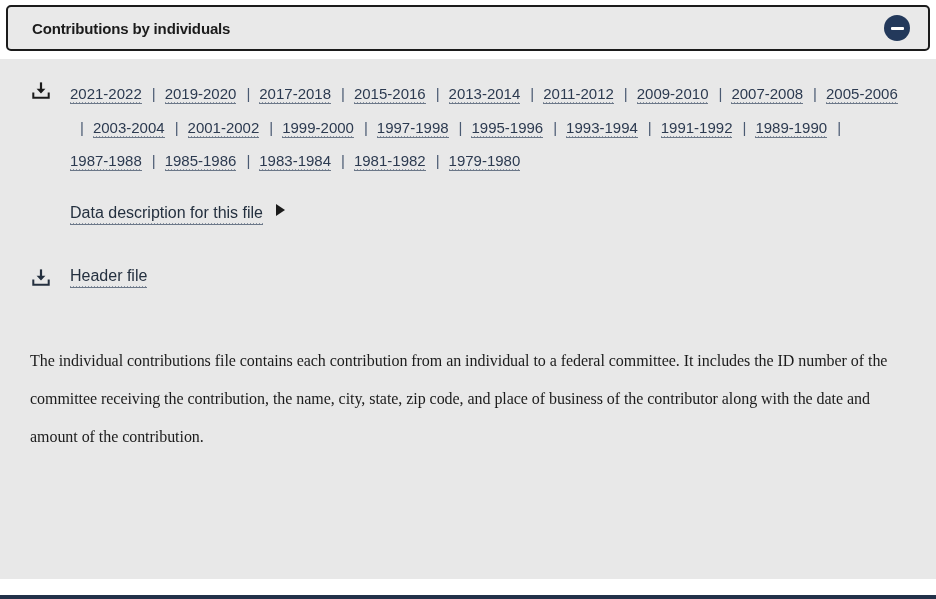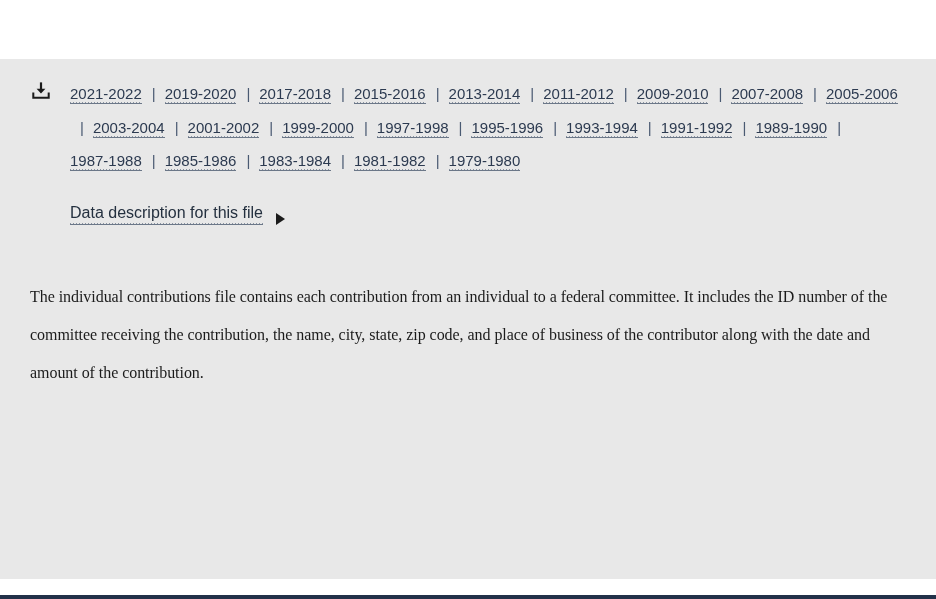--- a/index.html
+++ b/index.html
@@ -119,21 +119,21 @@
     color: #4a5a72;
     padding: 0 9px 0 10px;
     display: inline-block;
   }
 
   
   .desc-row {
     margin-top: 26px;
     padding-left: 40px;
     display: flex;
-    align-items: flex-end;
+    align-items: flex-start;
     font-size: 16px;
   }
   .desc-link {
     color: #24303f;
     text-decoration: none;
     border-bottom: 1px solid #6b7788;
     padding-bottom: 2px;
     background-image: linear-gradient(to right, #8a93a0 40%, rgba(255,255,255,0) 0%);
     background-position: 0 100%;
     background-size: 3px 1px;
@@ -195,20 +195,26 @@
     width: 936px;
     height: 4px;
     background: #223149;
   }
 </style>
 </head>
 <body>
 
 <div class="page">
 
+  <div class="acc-header">
+    <span class="acc-title">Contributions by individuals</span>
+    <span class="collapse-btn">
+      <span class="bar"></span>
+    </span>
+  </div>
 
   <div class="acc-body">
 
     <div class="years-row">
       <div class="years-icon-wrap">
         <span class="dl-icon">
           <svg width="22" height="22" viewBox="0 0 24 24" aria-hidden="true">
             <path d="M12 2.6 L12 13.2" stroke="#1b1b1b" stroke-width="2.4" fill="none" stroke-linecap="butt"></path>
             <path d="M7.2 9.6 L12 14.6 L16.8 9.6 Z" fill="#1b1b1b"></path>
             <path d="M3.6 13.6 L3.6 19.4 L20.4 19.4 L20.4 13.6" stroke="#1b1b1b" stroke-width="2.2" fill="none" stroke-linecap="butt" stroke-linejoin="miter"></path>
@@ -216,19 +222,31 @@
         </span>
       </div>
       <div class="years-list" id="years-list"><a class="dlink" href="#">2021-2022</a><span class="sep">|</span><a class="dlink" href="#">2019-2020</a><span class="sep">|</span><a class="dlink" href="#">2017-2018</a><span class="sep">|</span><a class="dlink" href="#">2015-2016</a><span class="sep">|</span><a class="dlink" href="#">2013-2014</a><span class="sep">|</span><a class="dlink" href="#">2011-2012</a><span class="sep">|</span><a class="dlink" href="#">2009-2010</a><span class="sep">|</span><a class="dlink" href="#">2007-2008</a><span class="sep">|</span><a class="dlink" href="#">2005-2006</a><span class="sep">|</span><a class="dlink" href="#">2003-2004</a><span class="sep">|</span><a class="dlink" href="#">2001-2002</a><span class="sep">|</span><a class="dlink" href="#">1999-2000</a><span class="sep">|</span><a class="dlink" href="#">1997-1998</a><span class="sep">|</span><a class="dlink" href="#">1995-1996</a><span class="sep">|</span><a class="dlink" href="#">1993-1994</a><span class="sep">|</span><a class="dlink" href="#">1991-1992</a><span class="sep">|</span><a class="dlink" href="#">1989-1990</a><span class="sep">|</span><a class="dlink" href="#">1987-1988</a><span class="sep">|</span><a class="dlink" href="#">1985-1986</a><span class="sep">|</span><a class="dlink" href="#">1983-1984</a><span class="sep">|</span><a class="dlink" href="#">1981-1982</a><span class="sep">|</span><a class="dlink" href="#">1979-1980</a></div>
     </div>
 
     <div class="desc-row">
       <a class="desc-link" href="#">Data description for this file</a>
       <span class="tri"></span>
     </div>
 
+    <div class="header-file-row">
+      <div class="header-file-icon-wrap">
+        <span class="dl-icon">
+          <svg width="22" height="22" viewBox="0 0 24 24" aria-hidden="true">
+            <path d="M12 2.6 L12 13.2" stroke="#24303f" stroke-width="2.4" fill="none" stroke-linecap="butt"></path>
+            <path d="M7.2 9.6 L12 14.6 L16.8 9.6 Z" fill="#24303f"></path>
+            <path d="M3.6 13.6 L3.6 19.4 L20.4 19.4 L20.4 13.6" stroke="#24303f" stroke-width="2.2" fill="none" stroke-linecap="butt" stroke-linejoin="miter"></path>
+          </svg>
+        </span>
+      </div>
+      <a class="header-file-link" href="#">Header file</a>
+    </div>
 
     <p class="body-text">The individual contributions file contains each contribution from an individual to a federal committee. It includes the ID number of the committee receiving the contribution, the name, city, state, zip code, and place of business of the contributor along with the date and amount of the contribution.</p>
 
   </div>
 
   <div class="bottom-rule"></div>
 </div>
 
 </body></html>

